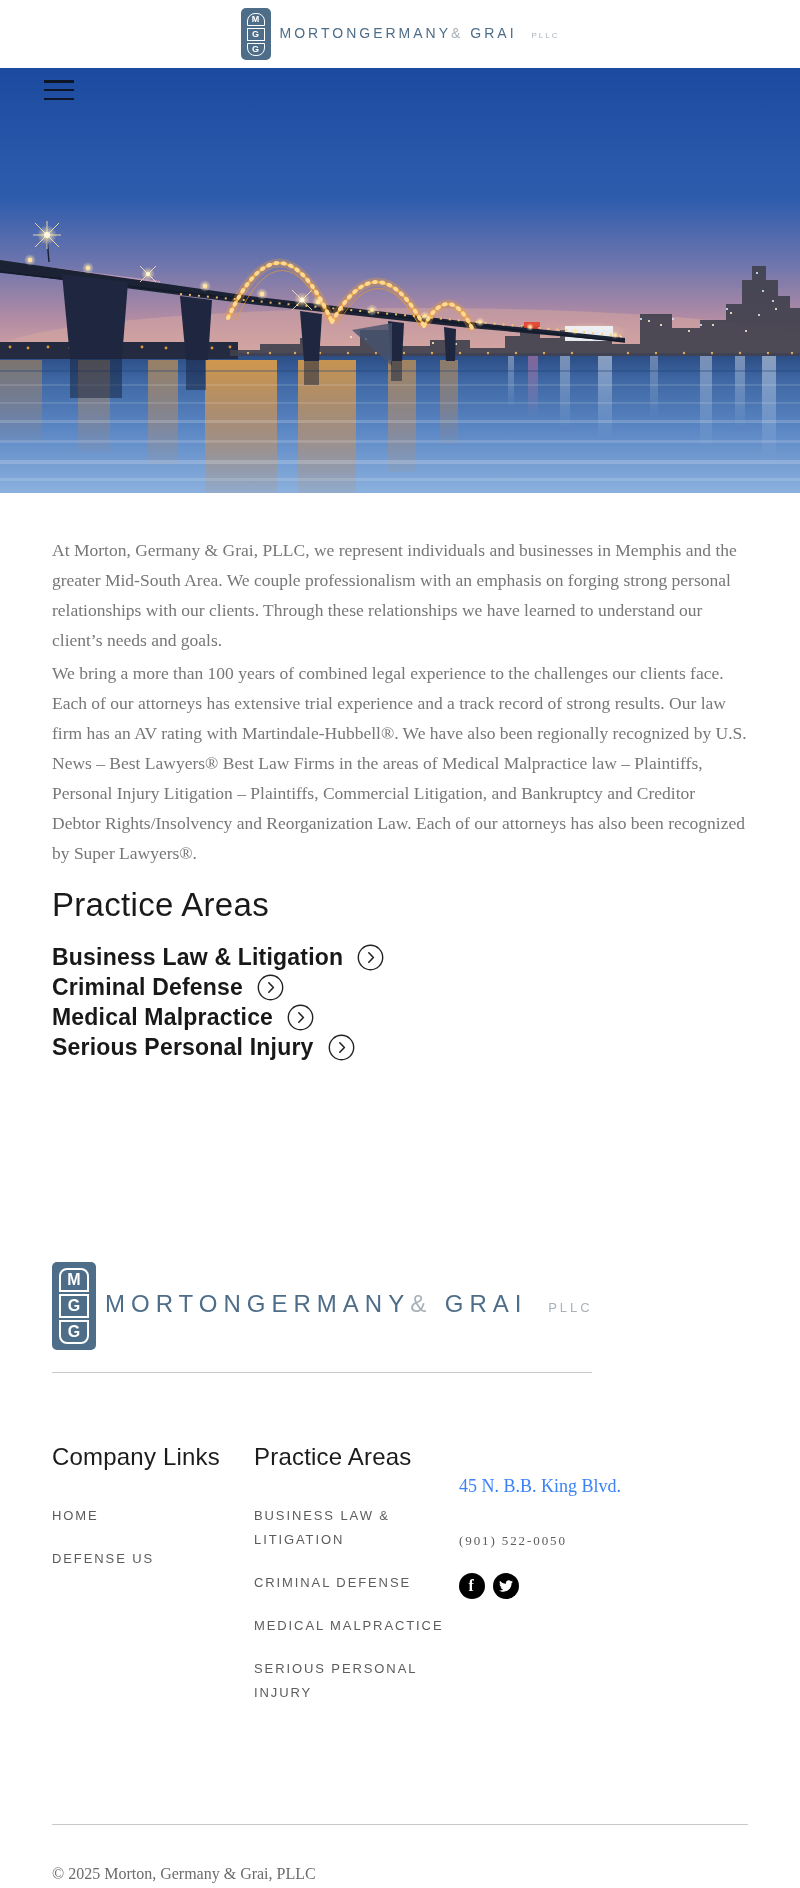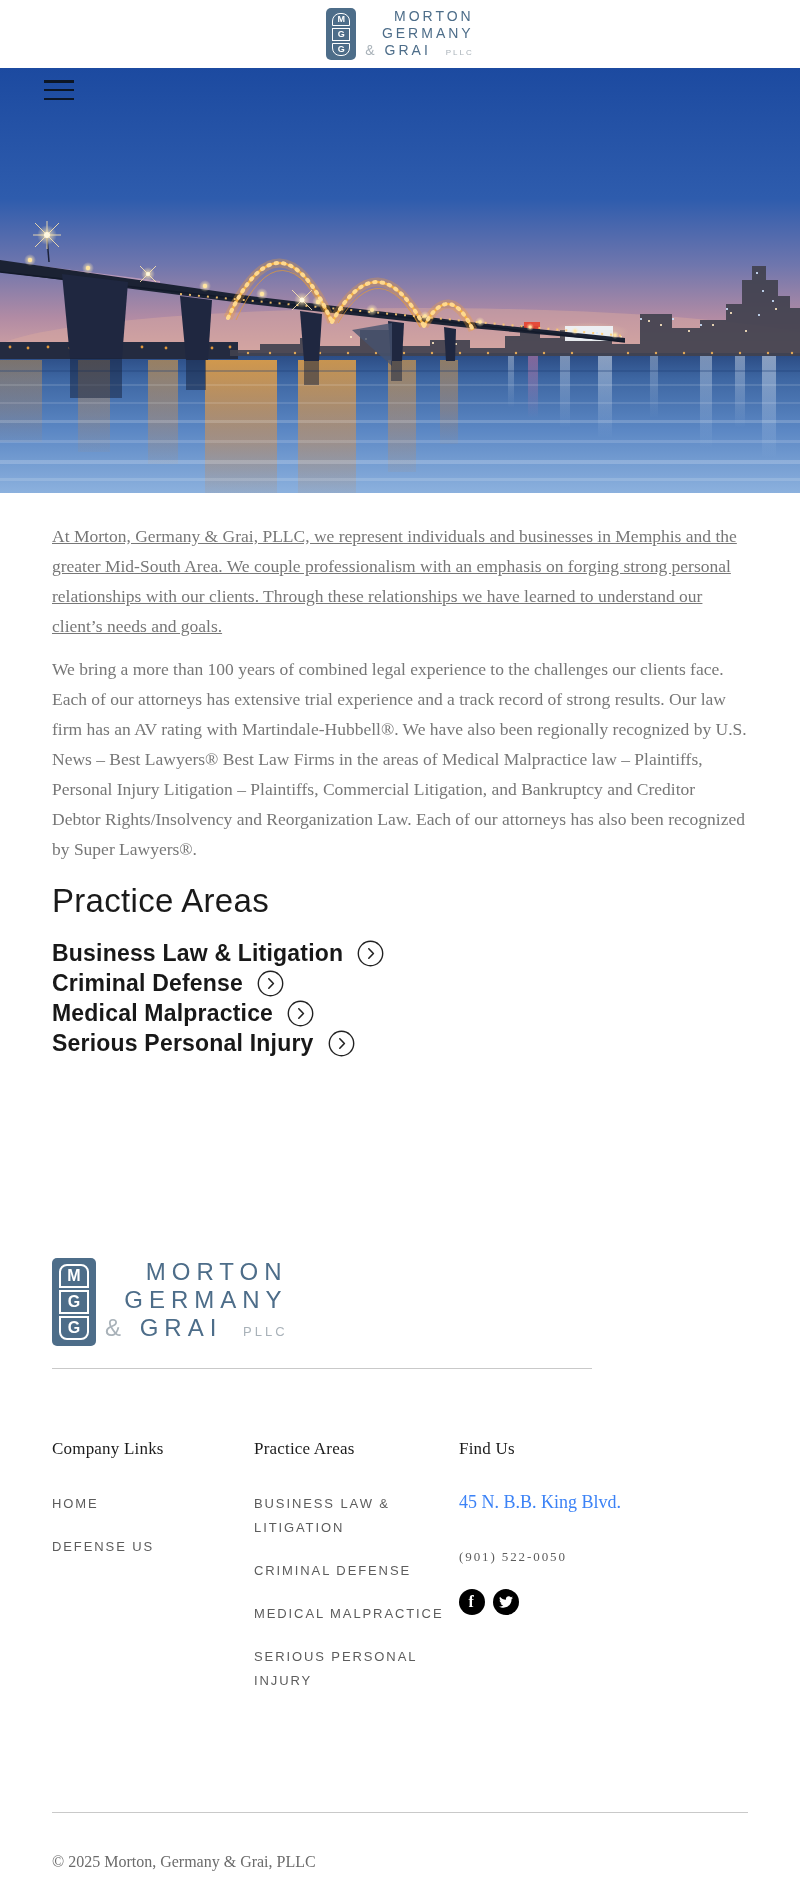--- a/index.html
+++ b/index.html
@@ -16,50 +16,50 @@
   .site-header{height:68px; display:flex; align-items:center; justify-content:center; background:#fff;}
   .logo{display:flex; align-items:center; gap:9px; text-decoration:none; cursor:pointer;}
   .badge{background:var(--slate); border-radius:5px; display:flex; flex-direction:column; align-items:center; justify-content:center; gap:2px;}
   .badge-sm{width:30px; height:52px; padding:3px 0;}
   .badge-lg{width:44px; height:88px; padding:5px 0;}
   .badge .cell{border:1.5px solid #fff; color:#fff; font-weight:bold; display:flex; align-items:center; justify-content:center; line-height:1;}
   .badge-sm .cell{width:18px; height:13px; font-size:9px;}
   .badge-lg .cell{width:30px; height:24px; font-size:16px; border-width:2px;}
   .badge .cell:first-child{border-top-left-radius:8px; border-top-right-radius:8px;}
   .badge .cell:last-child{border-bottom-left-radius:8px; border-bottom-right-radius:8px;}
-  .wordmark{display:flex; flex-direction:column; color:var(--slate); text-transform:uppercase;text-align:right;}
+  .wordmark{display:flex; flex-direction:row; color:var(--slate); text-transform:uppercase;text-align:right;}
   .wordmark-sm{font-size:14px; letter-spacing:3px; line-height:17px;}
   .wordmark-lg{font-size:24px; letter-spacing:6px; line-height:28px;}
   .wordmark .amp,.wordmark .pllc{color:var(--logo-gray);}
   .wordmark .pllc{letter-spacing:2px;padding-left:8px;}
   .wordmark-sm .pllc{font-size:8px;}
   .wordmark-lg .pllc{font-size:13px; letter-spacing:3px;}
   .wm-line{white-space:nowrap;}
   
   .hero{position:relative; width:800px; height:425px; overflow:hidden;}
   .hero svg{display:block;}
   .hamburger{position:absolute; left:44px; top:10px; width:32px; height:24px; background:transparent; border:none; cursor:pointer; display:flex; flex-direction:column; justify-content:space-between; padding:2px 0;}
   .hamburger .bar{display:block; width:30px; height:2.5px; background:#0c1626;}
   
   main{padding:0 52px;}
   main p{font-family:"Liberation Serif", serif; font-size:17.5px; line-height:30px; color:var(--body-text);}
-  .p1{margin-top:28px;text-decoration:underline;}
-  .p2{margin-top:13px;}
+  .p1{margin-top:42px;}
+  .p2{margin-top:3px;}
   .practice-title{font-size:33px; font-weight:500; letter-spacing:.3px; color:var(--heading); margin-top:18px;}
   .practice-links{list-style:none; margin-top:18px;}
   .practice-links li{height:30px; display:flex; align-items:center;}
   .practice-links a{display:flex; align-items:center; gap:14px; text-decoration:none; color:var(--link-dark); font-size:23px; font-weight:600; letter-spacing:.2px;}
   .chev-icon{flex:0 0 auto;}
   
   footer{padding:0 52px 50px;}
   .footer-logo{margin-top:200px; display:inline-flex;}
   .footer-logo .wordmark{gap:0;}
   .logo-divider{border:none; border-top:1px solid var(--divider); width:540px; margin:22px 0 0 0;}
   .footer-cols{display:grid; grid-template-columns:202px 205px 1fr; margin-top:70px;}
-  .footer-cols h3{font-size:17px; font-weight:500; color:#1c1c1c; letter-spacing:.2px;font-family:Liberation Serif, serif;}
+  .footer-cols h3{font-size:24px; font-weight:500; color:#1c1c1c; letter-spacing:.2px;}
   .fcol ul{list-style:none; margin-top:33px;}
   .fcol li{margin-bottom:19px;}
   .fcol a{font-size:13px; letter-spacing:1.9px; color:var(--footer-link); text-decoration:none; line-height:24px;}
   .address{margin-top:30px; font-family:"Liberation Serif", serif; font-size:18px; line-height:27px; color:#3b82f6;}
   .phone{display:inline-block; margin-top:29px; font-family:"Liberation Serif", serif; font-size:18px; color:#6b6b6b; text-decoration:none;}
   .social-row{margin-top:20px; display:flex; gap:8px;}
   .social{width:26px; height:26px; border-radius:50%; background:var(--social-bg); display:flex; align-items:center; justify-content:center; text-decoration:none;}
   .fb-glyph{color:#fff; font-family:"Liberation Serif", serif; font-weight:bold; font-size:16px; line-height:1;}
   .bottom-divider{border:none; border-top:1px solid var(--divider); width:100%; margin:100px 0 0 0;}
   .copyright{margin-top:40px; font-family:"Liberation Serif", serif; font-size:16px; color:#6b6b6b;}
@@ -368,21 +368,20 @@
     <div class="fcol">
       <h3>Practice Areas</h3>
       <ul>
         <li><a>BUSINESS LAW &amp; LITIGATION</a></li>
         <li><a>CRIMINAL DEFENSE</a></li>
         <li><a>MEDICAL MALPRACTICE</a></li>
         <li><a>SERIOUS PERSONAL INJURY</a></li>
       </ul>
     </div>
     <div class="fcol">
-      <h3>Find Us</h3>
       <div class="address">
         <div>45 N. B.B. King Blvd.</div>
       </div>
       <a class="phone">(901) 522-0050</a>
       <div class="social-row">
         <a class="social" aria-label="Facebook">
           <span class="fb-glyph">f</span>
         </a>
         <a class="social" aria-label="Twitter">
           <svg width="14" height="12" viewBox="0 0 24 20" fill="#ffffff">

